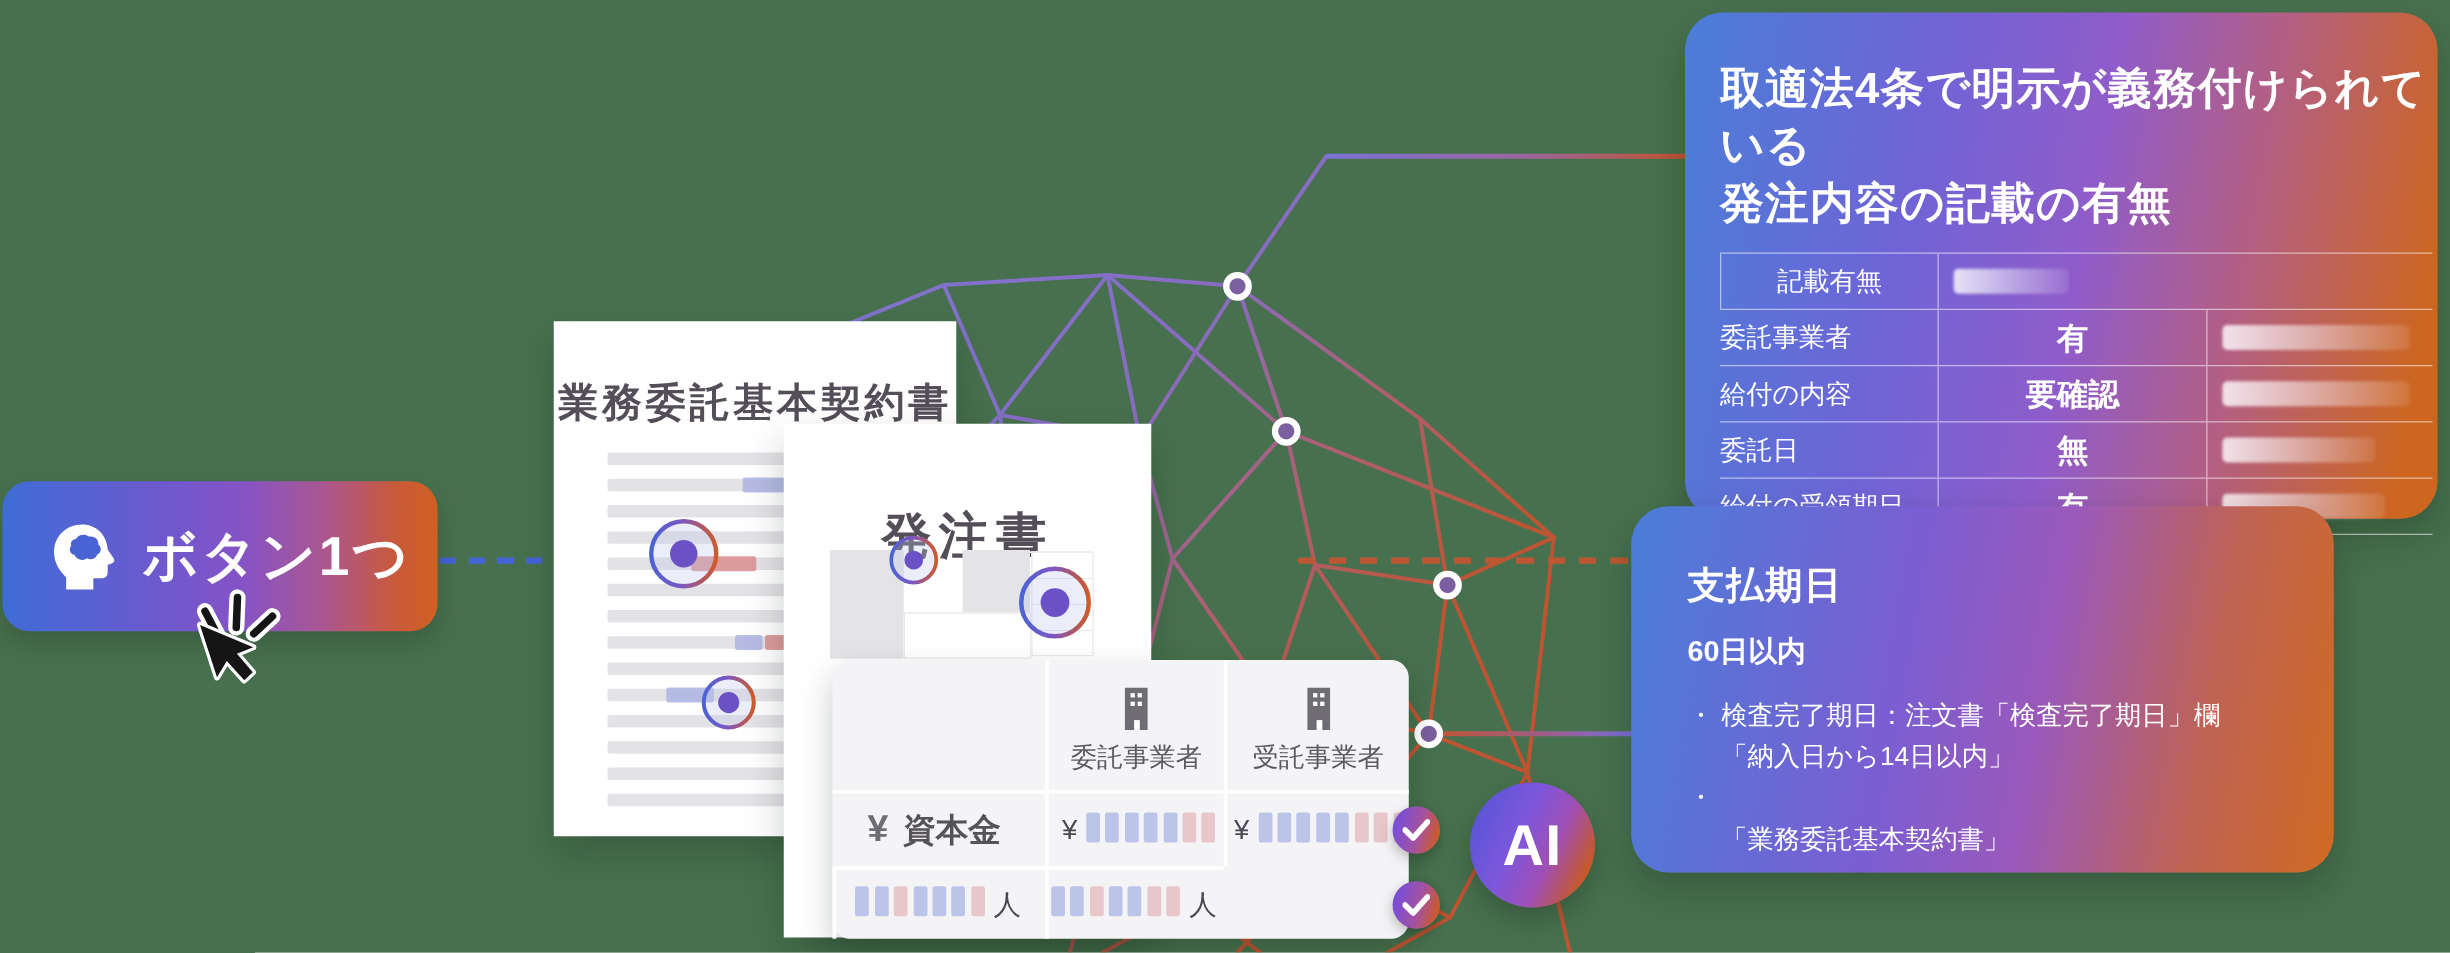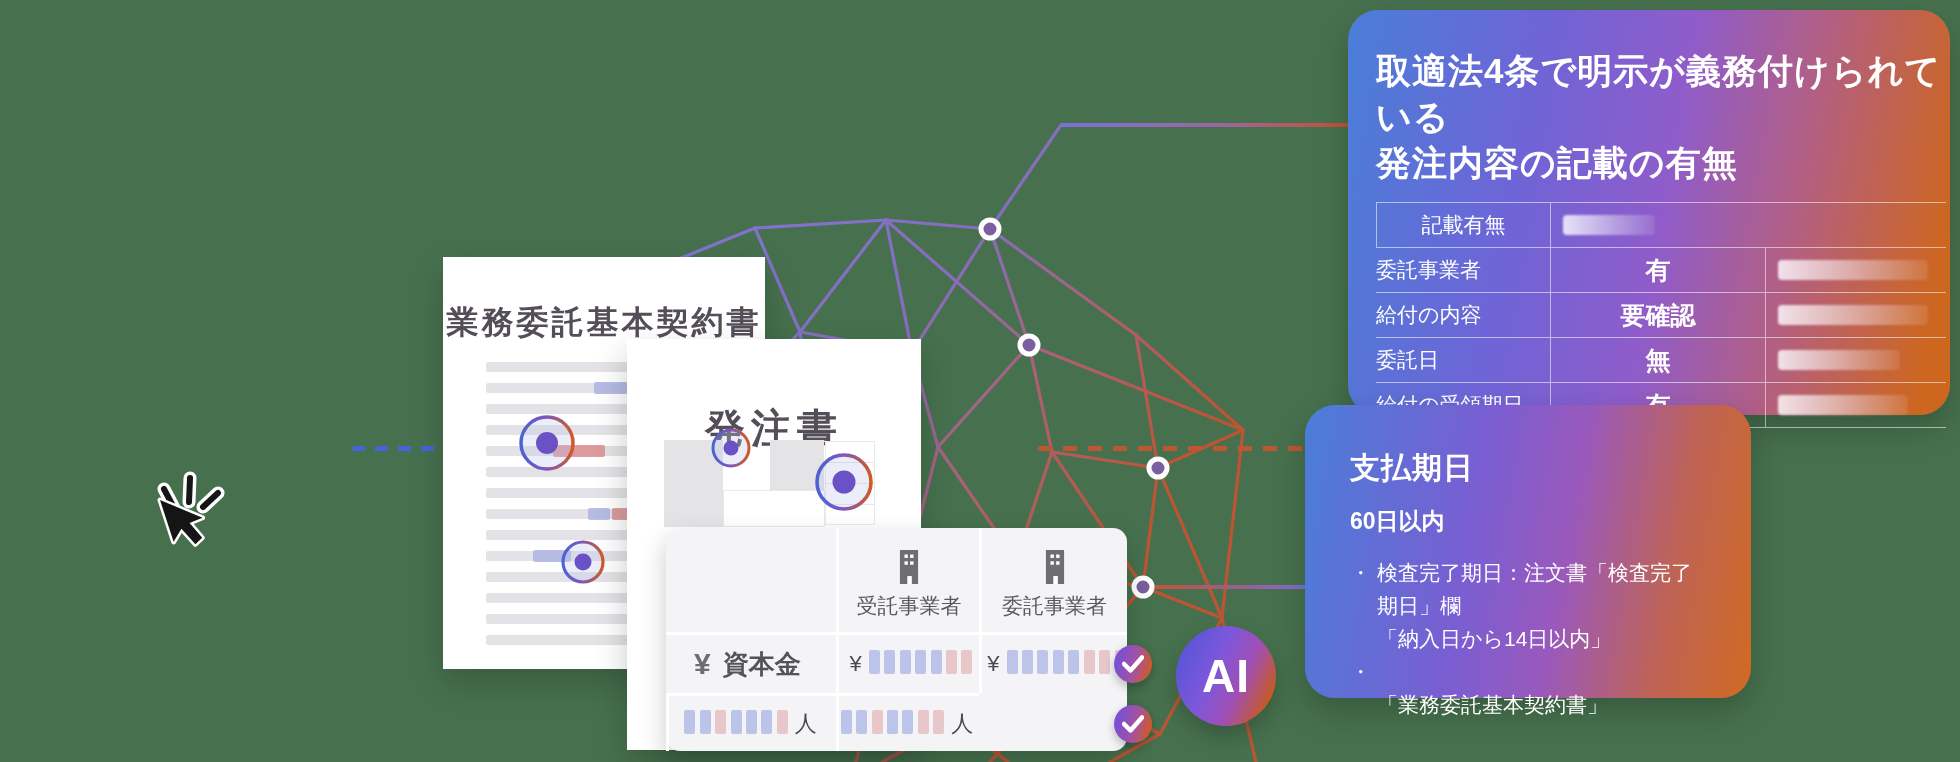--- a/index.html
+++ b/index.html
@@ -82,21 +82,21 @@
   .trow .tc{display:flex;align-items:center;box-sizing:border-box;height:100%;}
   .trow .tc1{font-size:21px;}
   .trow .tc2{justify-content:center;font-size:25px;font-weight:bold;
     border-left:1px solid rgba(255,255,255,.55);}
   .trow.head .tc2{font-size:21px;font-weight:normal;}
   .trow .tc3{border-left:1px solid rgba(255,255,255,.55);}
   .rbar{height:20px;margin-left:12px;border-radius:4px;
     background:linear-gradient(90deg,rgba(255,255,255,.82),rgba(255,255,255,.10));
     filter:blur(1.2px);}
 
-  #card-bottom{left:1305px;top:405px;width:446px;height:293px;
+  #card-bottom{left:1305px;top:405px;width:562px;height:293px;
     background:linear-gradient(100deg,#4a7ed8 0%,#7a5ed2 38%,#9a59bb 58%,#bf6355 80%,#d06a22 100%);
     padding:43px 40px 0 45px;}
   #card-bottom .title{font-size:30px;font-weight:bold;letter-spacing:1px;}
   #card-bottom .subtitle{font-size:23px;font-weight:bold;margin-top:17px;}
   .bullets{margin-top:19px;font-size:21px;line-height:33px;}
   .bullet{display:grid;grid-template-columns:27px 1fr;}
   .bullet .dot{text-align:left;}
 
   svg{display:block;}
   .mesh-svg{position:absolute;left:0;top:0;}
@@ -260,32 +260,32 @@
     <div class="cell"></div>
     <div class="cell vline head-cell">
       <svg width="30" height="34" viewBox="0 0 24 30">
         <rect x="4" y="0" width="16" height="30" fill="#6f6d73"></rect>
         <rect x="8" y="4" width="3" height="3" fill="#fff"></rect>
           <rect x="13" y="4" width="3" height="3" fill="#fff"></rect>
         <rect x="8" y="10" width="3" height="3" fill="#fff"></rect>
           <rect x="13" y="10" width="3" height="3" fill="#fff"></rect>
         <rect x="10.5" y="23" width="4" height="7" fill="#fff"></rect>
       </svg>
-      <span class="head-label">受託事業者</span>
+      <span class="head-label">委託事業者</span>
     </div>
     <div class="cell vline head-cell">
       <svg width="30" height="34" viewBox="0 0 24 30">
         <rect x="4" y="0" width="16" height="30" fill="#6f6d73"></rect>
         <rect x="8" y="4" width="3" height="3" fill="#fff"></rect>
           <rect x="13" y="4" width="3" height="3" fill="#fff"></rect>
         <rect x="8" y="10" width="3" height="3" fill="#fff"></rect>
           <rect x="13" y="10" width="3" height="3" fill="#fff"></rect>
         <rect x="10.5" y="23" width="4" height="7" fill="#fff"></rect>
       </svg>
-      <span class="head-label">委託事業者</span>
+      <span class="head-label">受託事業者</span>
     </div>
 
     <div class="cell hline row-label">
       <span class="yen-glyph">¥</span>
       <span>資本金</span>
     </div>
     <div class="cell hline vline val">
       <span class="prefix">¥</span>
       <span><span class="block b"></span> <span class="block b"></span> <span class="block b"></span> <span class="block b"></span> <span class="block b"></span> <span class="block p"></span> <span class="block p"></span> </span>
     </div>
@@ -372,20 +372,27 @@
         <span>「納入日から14日以内」</span></span>
       </div>
       <div class="bullet">
         <span class="dot">・</span>
         <span><br>
         <span>「業務委託基本契約書」</span></span>
       </div>
     </div>
   </div>
 
+  <div class="abs grad-button">
+    <svg width="58" height="58" viewBox="0 0 48 48">
+      <path fill="#fff" d="M14 46 L14 38 C9 33 6 28 6 21 C6 11 14 3 24.5 3 C34 3 41 10 41.5 19.5 L45.5 25.5 C46.3 26.7 45.8 28.2 44.4 28.7 L41.5 29.8 L41.5 35 C41.5 37 40 38.5 38 38.5 L32 38.5 L32 46 Z"></path>
+      <path fill="#4a63d4" d="M20.5 12.5 C22 9.5 26.5 8.8 29 11 C32.5 10.2 35.8 12.8 35.3 16.2 C37.8 18 37.3 21.8 34.6 22.8 C33.8 25.6 30.4 26.8 27.8 25.4 C25 27.4 20.8 26.3 19.6 23.2 C16.6 22.6 15.5 19 17.4 16.8 C16.6 14.6 18.4 12.6 20.5 12.5 Z"></path>
+    </svg>
+    <span class="btn-label">ボタン1つ</span>
+  </div>
 
   <svg class="abs" width="130" height="130" style="left:140px;top:458px">
     <g stroke-linecap="round">
       <path d="M34 50 L24 31" stroke="#fff" stroke-width="13"></path>
         <path d="M34 50 L24 31" stroke="#151515" stroke-width="6"></path>
       <path d="M49 44 L50 20" stroke="#fff" stroke-width="13"></path>
         <path d="M49 44 L50 20" stroke="#151515" stroke-width="6"></path>
       <path d="M63 49 L78 35" stroke="#fff" stroke-width="13"></path>
         <path d="M63 49 L78 35" stroke="#151515" stroke-width="6"></path>
     </g>

